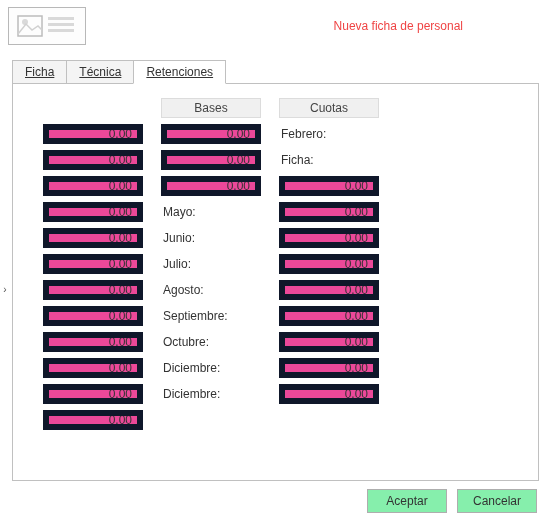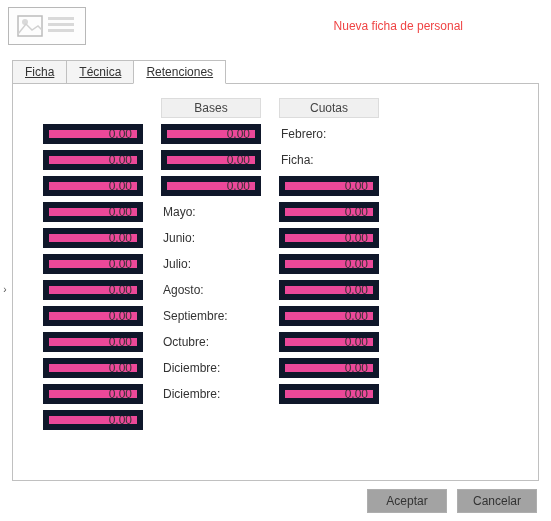--- a/index.html
+++ b/index.html
@@ -115,21 +115,21 @@
       position: absolute;
       bottom: 8px;
       right: 14px;
       display: flex;
       gap: 10px;
     }
     .btn {
       min-width: 80px;
       height: 24px;
       border: 1px solid #aeaeae;
-      background: #a3a3a3;
+      background: #86efac;
       font-size: 12px;
       font-family: inherit;
       cursor: pointer;
       padding: 0 14px;
       color: #333;
     }
   </style>
 </head>
 <body>
 

